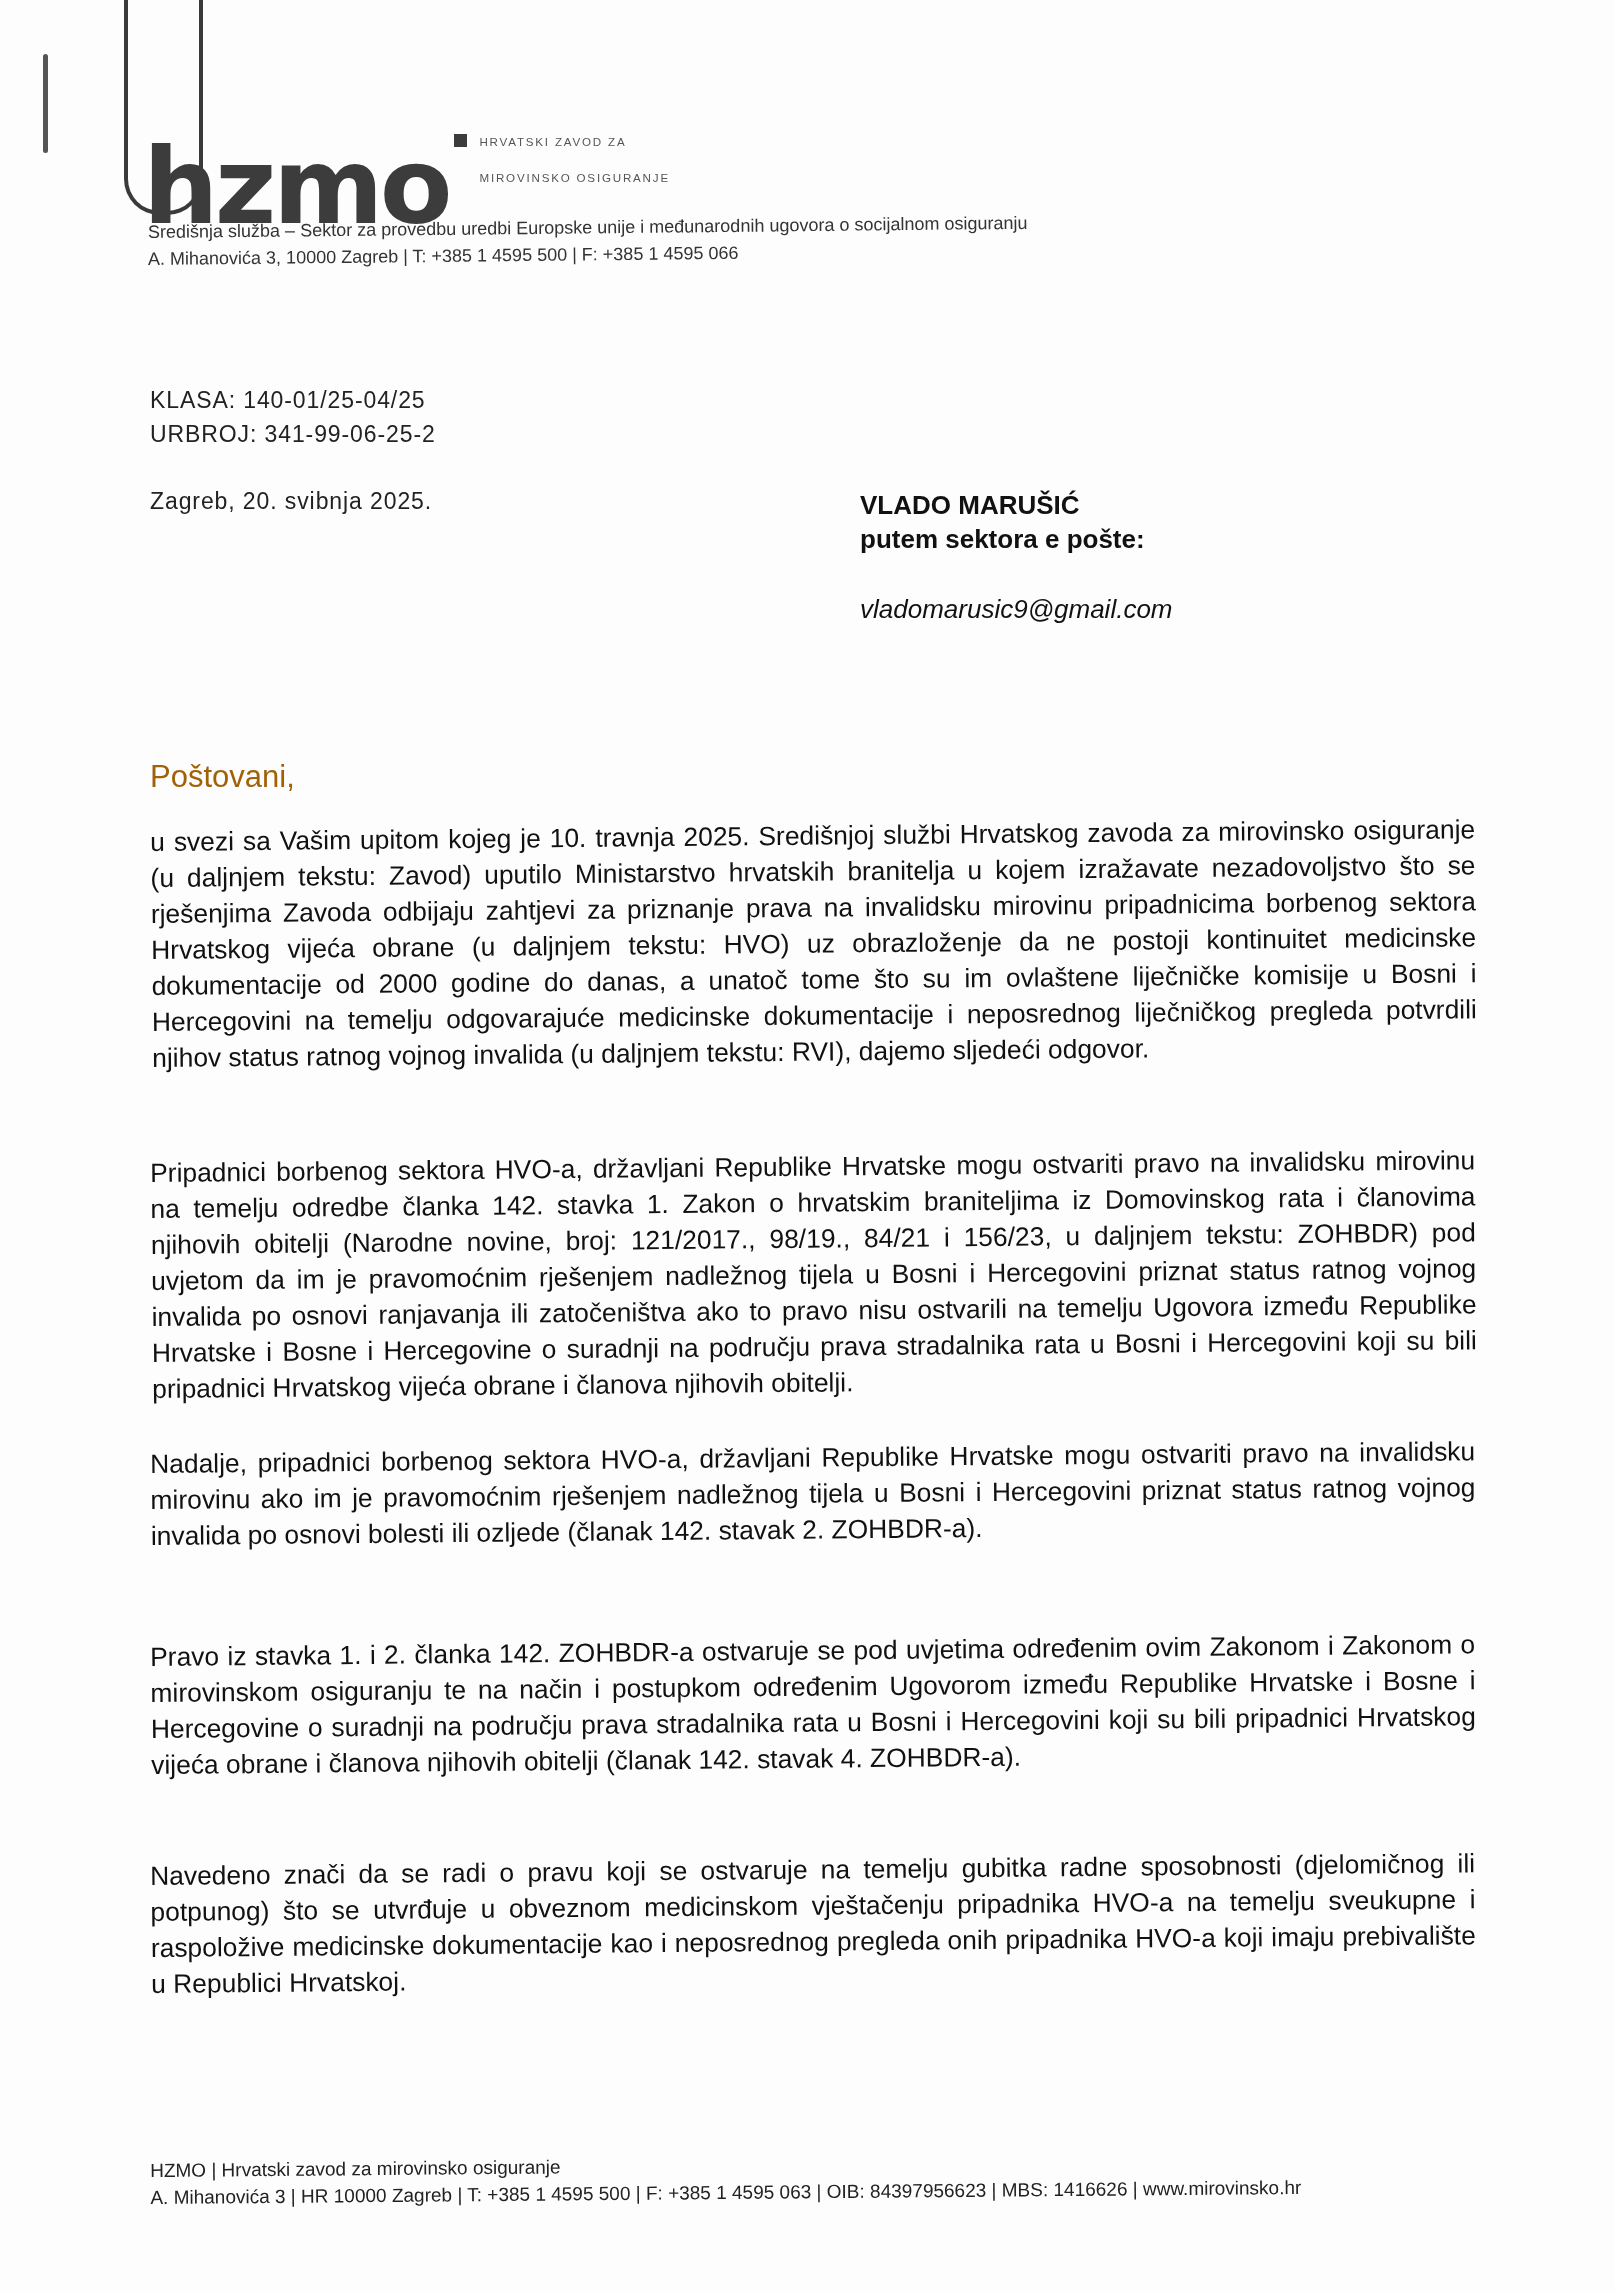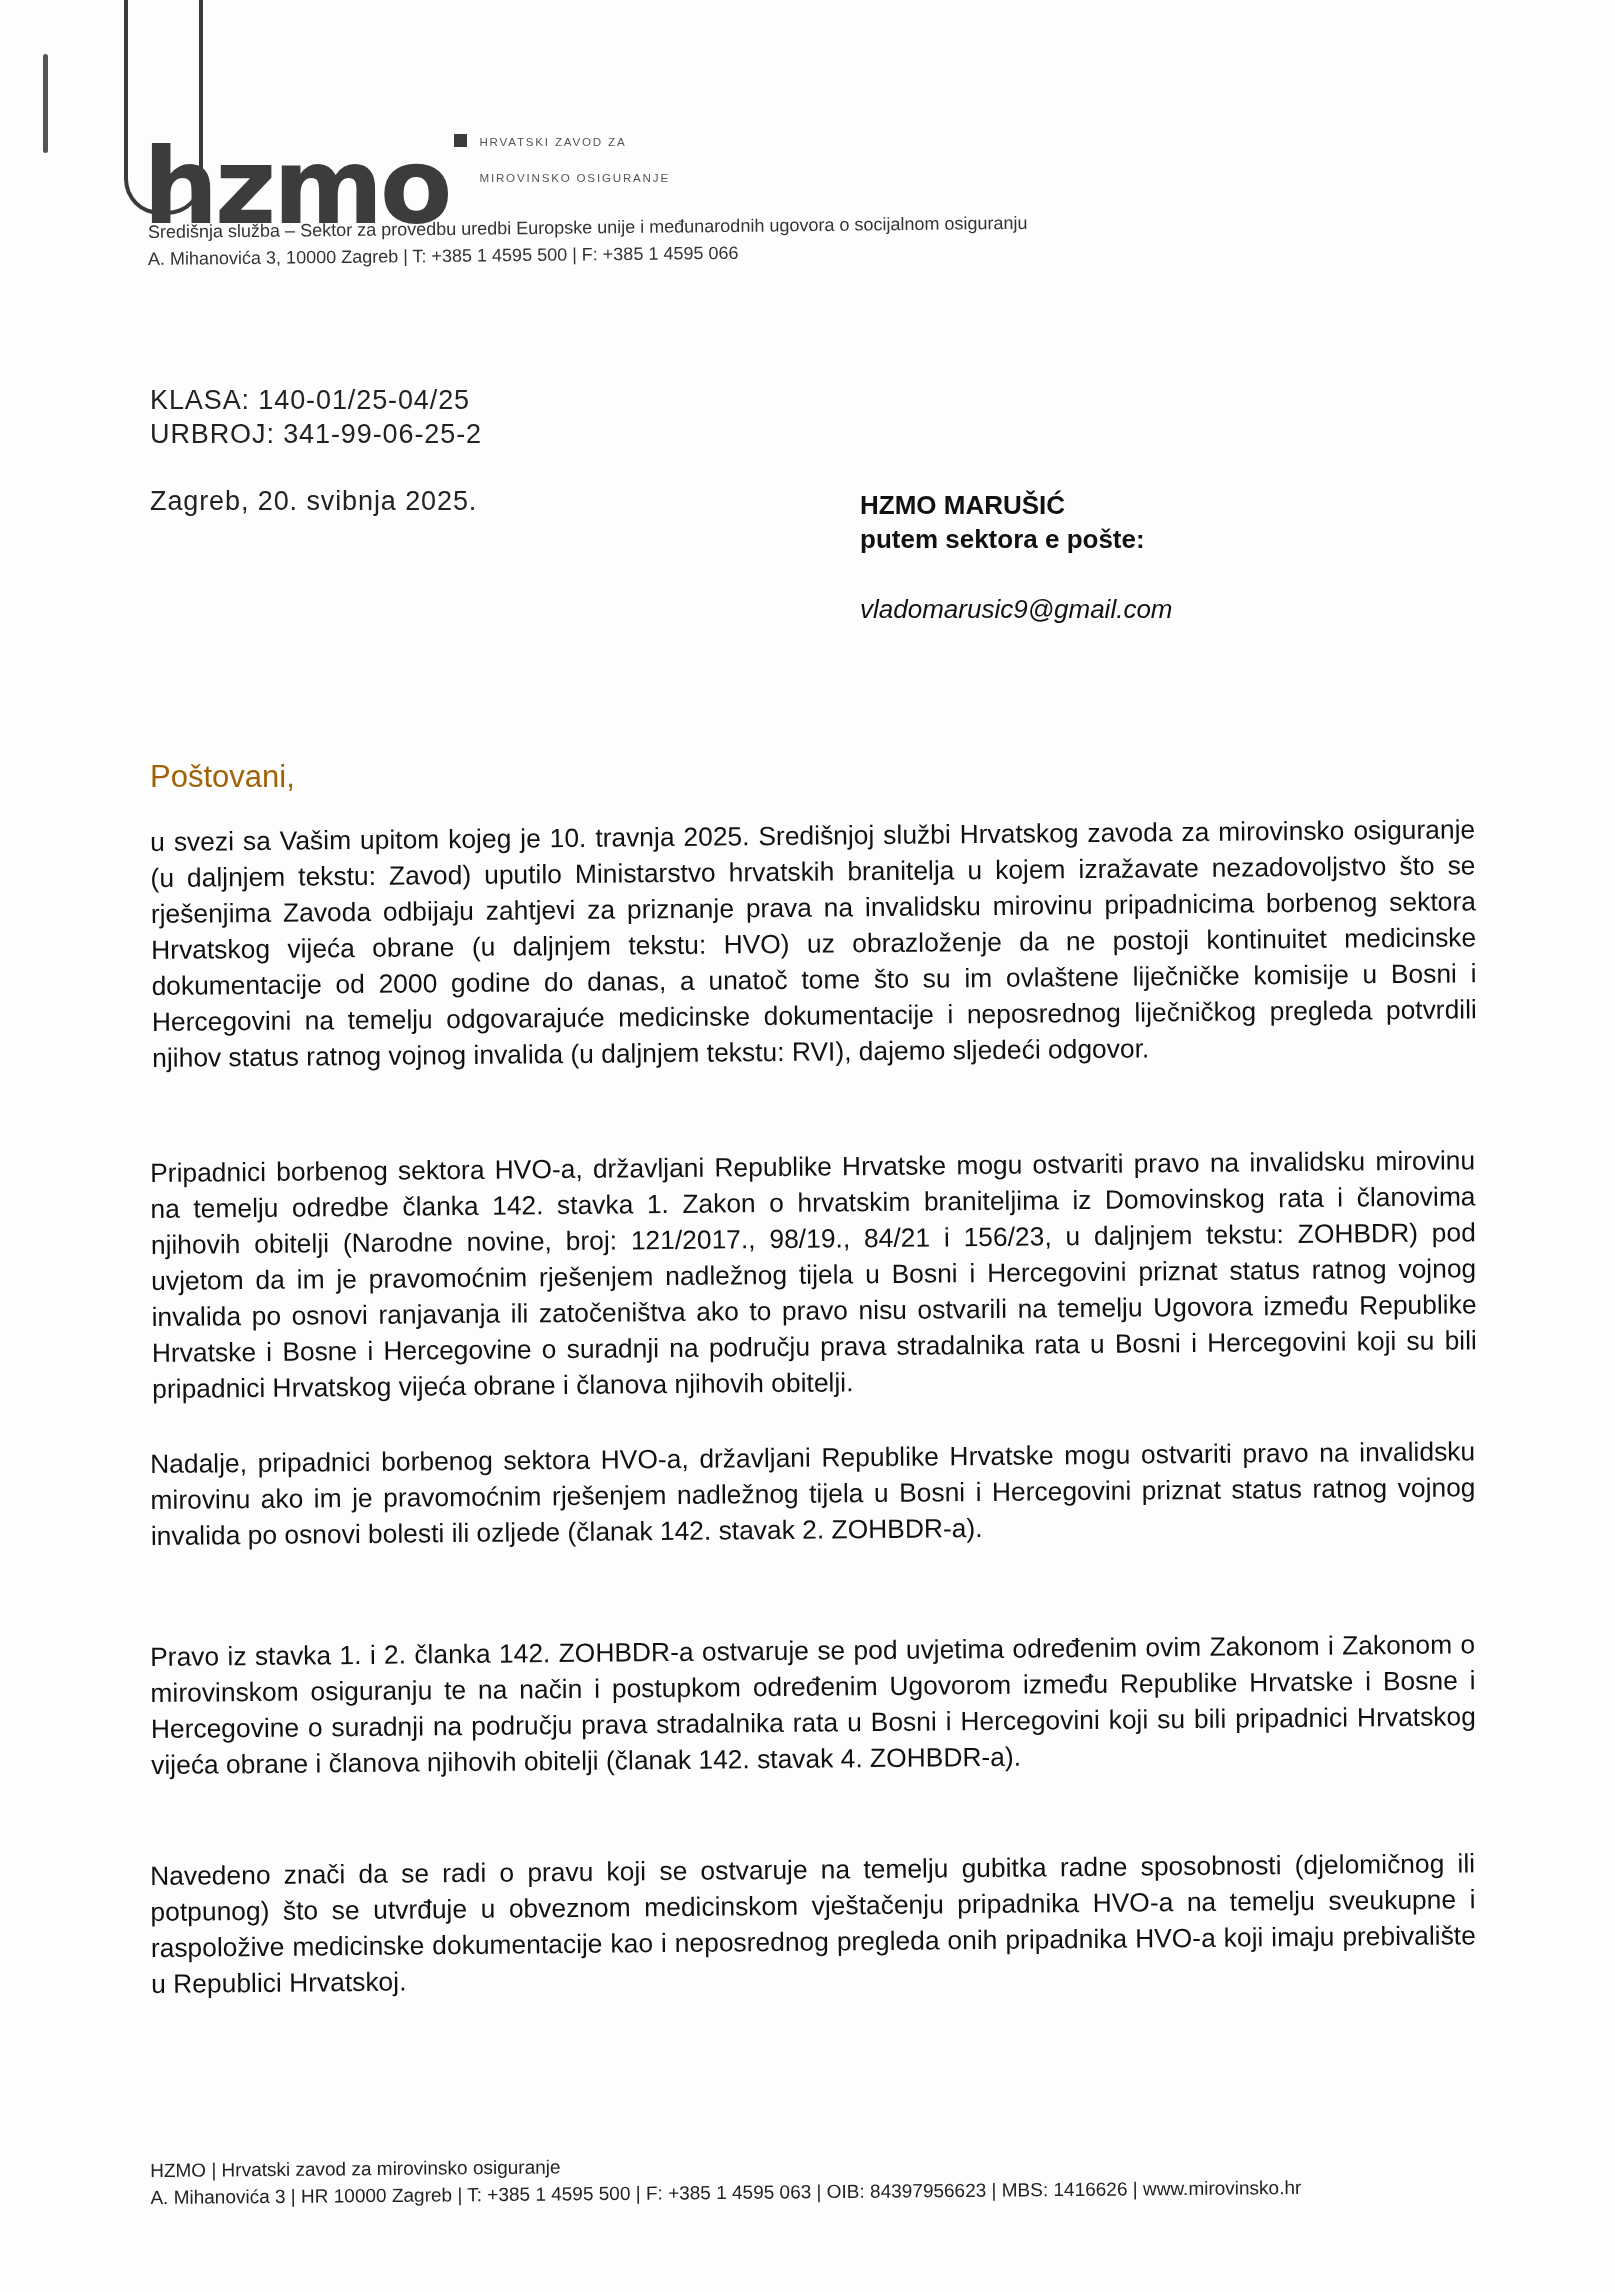--- a/index.html
+++ b/index.html
@@ -23,21 +23,21 @@
   .logo-mark {
     font-family: "DejaVu Sans", sans-serif; font-weight: bold;
     font-size: 106px; letter-spacing: -3.6px; color: #3c3c3c; line-height: 1;
   }
   .logo-dot { width: 12.5px; height: 12.5px; background: #3c3c3c; margin: 0 12.5px 12.5px 5.4px; }
   .logo-sub { font-size: 11.6px; letter-spacing: 1.8px; color: #555; line-height: 16px; margin-bottom: 20px; }
   .head-line {
     position: absolute; left: 148px; font-size: 18px; color: #333;
     transform: rotate(-0.6deg); transform-origin: left center; white-space: nowrap;
   }
-  .ref { position: absolute; left: 150px; font-size: 27px; color: #222; line-height: 34px; letter-spacing: 0.9px; }
+  .ref { position: absolute; left: 150px; font-size: 23px; color: #222; line-height: 34px; letter-spacing: 0.9px; }
   .recipient { position: absolute; left: 860px; top: 488px; font-size: 26px; line-height: 34px; color: #111; }
   .recipient .email { margin-top: 36px; font-style: italic; }
   .salutation { position: absolute; left: 150px; top: 759px; font-size: 31px; color: #a16207; }
   .body {
     position: absolute; left: 150px; width: 1325px; font-size: 26.4px; line-height: 36px;
     text-align: justify; color: #111; transform: rotate(-0.55deg); transform-origin: left top;
   }
   .body p { margin: 0; }
   .footer {
     position: absolute; left: 150px; top: 2157px; font-size: 19px; line-height: 27px;
@@ -63,21 +63,21 @@
   <div class="head-line" style="top:222px">Središnja služba – Sektor za provedbu uredbi Europske unije i međunarodnih ugovora o socijalnom osiguranju</div>
   <div class="head-line" style="top:249px">A. Mihanovića 3, 10000 Zagreb | T: +385 1 4595 500 | F: +385 1 4595 066</div>
 
   <div class="ref" style="top:383px">
     <div>KLASA: 140-01/25-04/25</div>
     <div>URBROJ: 341-99-06-25-2</div>
   </div>
   <div class="ref" style="top:484px">Zagreb, 20. svibnja 2025.</div>
 
   <div class="recipient">
-    <div style="font-weight:bold">HZMO MARUŠIĆ</div>
+    <div style="font-weight:bold">VLADO MARUŠIĆ</div>
     <div style="font-weight:bold">putem sektora e pošte:</div>
     <div class="email">vladomarusic9@gmail.com</div>
   </div>
 
   <div class="salutation">Poštovani,</div>
 
   <div class="body" style="top:824px">
     <p>u svezi sa Vašim upitom kojeg je 10. travnja 2025. Središnjoj službi Hrvatskog zavoda za mirovinsko osiguranje (u daljnjem tekstu: Zavod) uputilo Ministarstvo hrvatskih branitelja u kojem izražavate nezadovoljstvo što se rješenjima Zavoda odbijaju zahtjevi za priznanje prava na invalidsku mirovinu pripadnicima borbenog sektora Hrvatskog vijeća obrane (u daljnjem tekstu: HVO) uz obrazloženje da ne postoji kontinuitet medicinske dokumentacije od 2000 godine do danas, a unatoč tome što su im ovlaštene liječničke komisije u Bosni i Hercegovini na temelju odgovarajuće medicinske dokumentacije i neposrednog liječničkog pregleda potvrdili njihov status ratnog vojnog invalida (u daljnjem tekstu: RVI), dajemo sljedeći odgovor.</p>
   </div>
   <div class="body" style="top:1155px">

